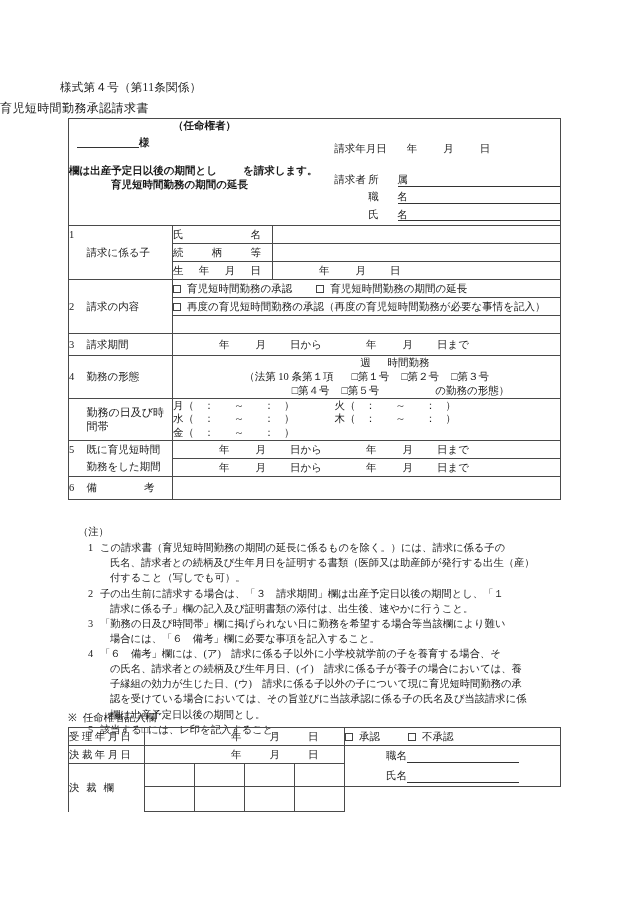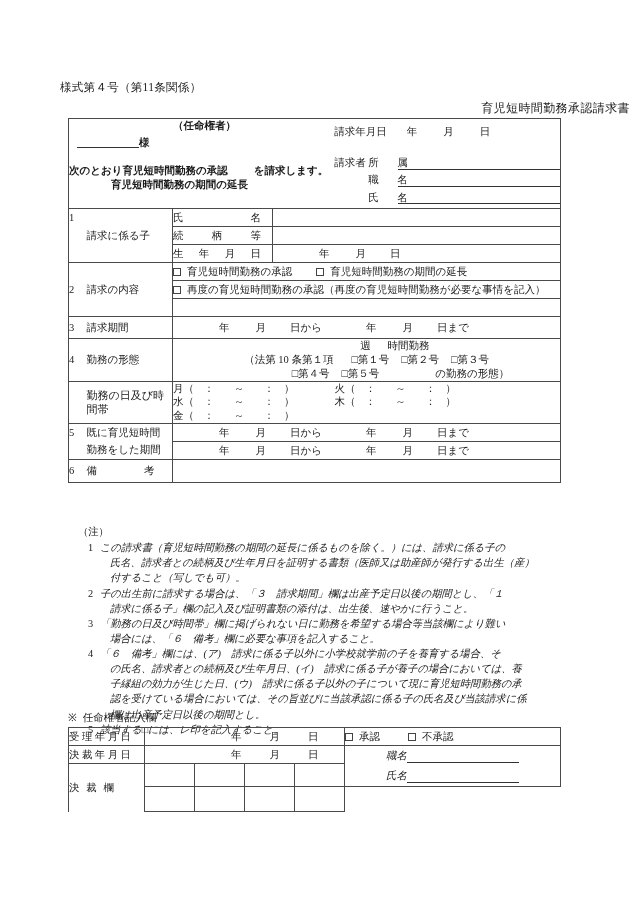--- a/index.html
+++ b/index.html
@@ -27,21 +27,21 @@
     top: 80px;
     font-size: 11.5px;
     letter-spacing: 0.3px;
     white-space: nowrap;
   }
   .doc-title {
     position: absolute;
     left: 0;
     top: 100px;
     width: 630px;
-    text-align: right;
+    text-align: left;
     font-size: 12px;
     letter-spacing: 0.4px;
   }
 
   
   .main-table {
     position: absolute;
     left: 68px;
     top: 118px;
     width: 492px;
@@ -103,20 +103,21 @@
   }
   .req-sentence .line2 {
     padding-left: 42px;
   }
   .claim-date-row {
     display: flex;
     justify-content: flex-start;
     font-size: 10.5px;
     white-space: nowrap;
     padding-top: 6px;
+    margin-top: 17px;
   }
   .claim-date-row .lab { margin-right: 20px; }
   .claim-date-row .y { margin-right: 26px; }
   .claim-date-row .m { margin-right: 26px; }
   .requester-block {
     margin-top: 17px;
     font-size: 10.5px;
   }
   .requester-block .r-line {
     display: flex;
@@ -233,21 +234,21 @@
   .note-item {
     display: flex;
     margin-bottom: 0px;
   }
   .note-num {
     width: 22px;
     flex: none;
     padding-left: 10px;
     box-sizing: border-box;
   }
-  .note-body { flex: 1; font-style: italic; }
+  .note-body { flex: 1; }
   .note-body div { white-space: nowrap; }
   .note-body .ind { padding-left: 10px; }
 
   .appointer-section {
     position: absolute;
     left: 68px;
     top: 710px;
     font-size: 10.5px;
   }
   .appointer-section .mark { margin-right: 6px; }
@@ -289,21 +290,21 @@
   .bt-sign {
     padding: 6px 8px 6px 8px;
     text-align: center;
   }
   .sign-line {
     display: inline-flex;
     align-items: flex-end;
     white-space: nowrap;
     margin: 3px 0;
   }
-  .sign-line .k { margin-right: 0; font-style: italic; }
+  .sign-line .k { margin-right: 0; }
   .sign-line .rule {
     display: inline-block;
     width: 112px;
     border-bottom: 1px solid #333;
     height: 10px;
   }
   .grid-cell { height: 17px; }
   .ketsu-label {
     letter-spacing: 7px;
     padding-left: 4px;
@@ -330,21 +331,21 @@
     <tbody>
         <tr>
       <td class="header-cell" colspan="4">
         <div class="hdr-grid">
           <div class="hdr-left">
             <div class="appointer-label">（任命権者）</div>
             <div class="sama-line">
               <span class="ul-blank" style="width:62px"></span><span>様</span>
             </div>
             <div class="req-sentence">
-              <div><span>次のとおり育児短時間勤務の承認</span><span style="display:inline-block;width:26px"></span><span>を請求します。</span></div>
+              <div><span>欄は出産予定日以後の期間とし</span><span style="display:inline-block;width:26px"></span><span>を請求します。</span></div>
               <div class="line2">育児短時間勤務の期間の延長</div>
             </div>
           </div>
           <div class="hdr-right">
             <div class="claim-date-row">
               <span class="lab">請求年月日</span>
               <span class="y">年</span>
               <span class="m">月</span>
               <span class="d">日</span>
             </div>

